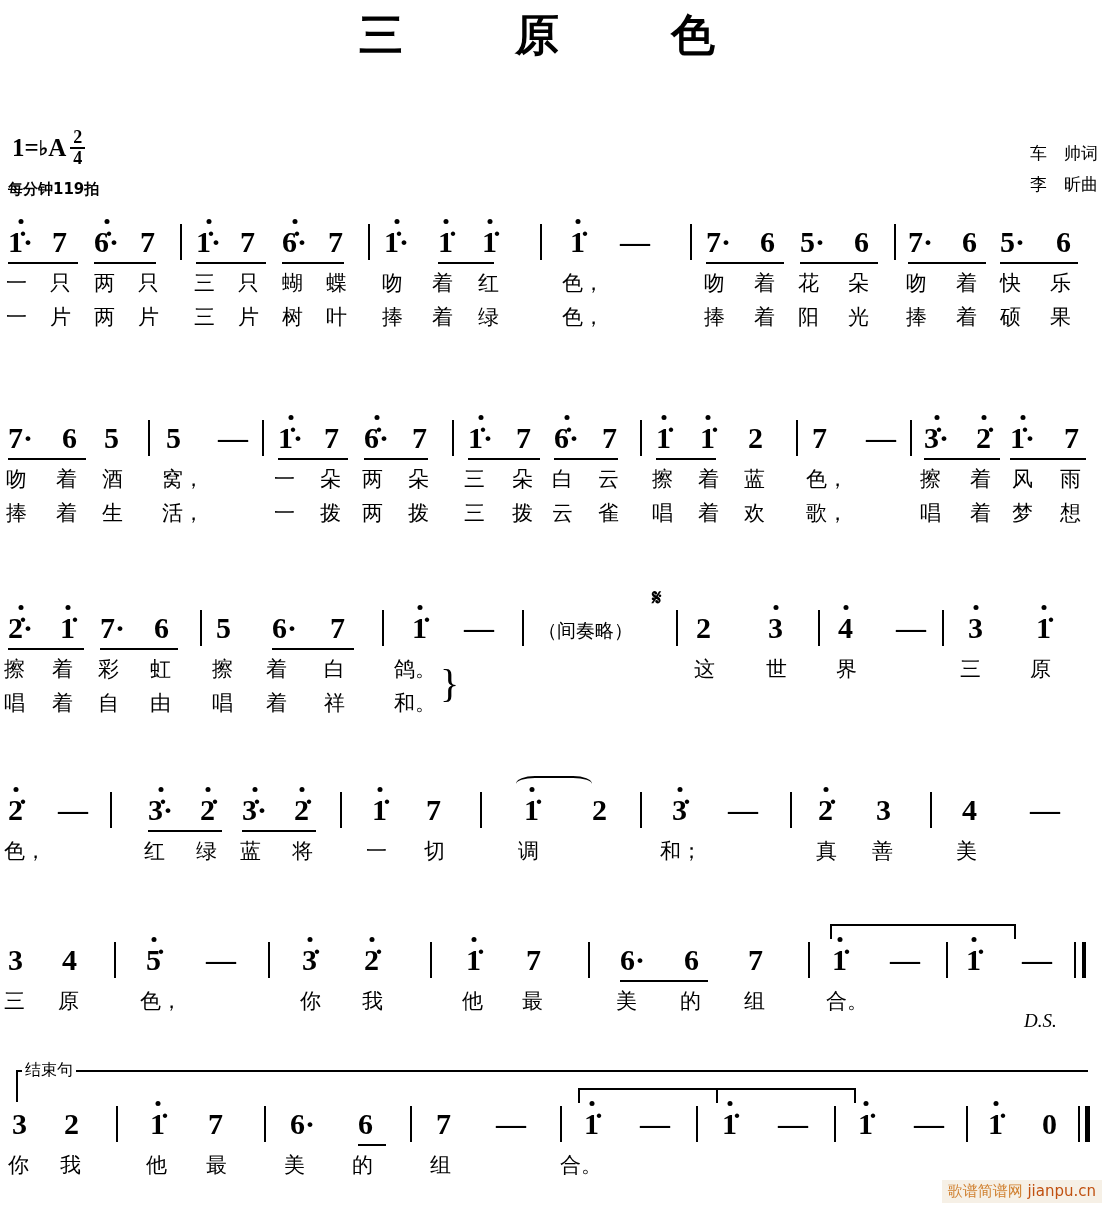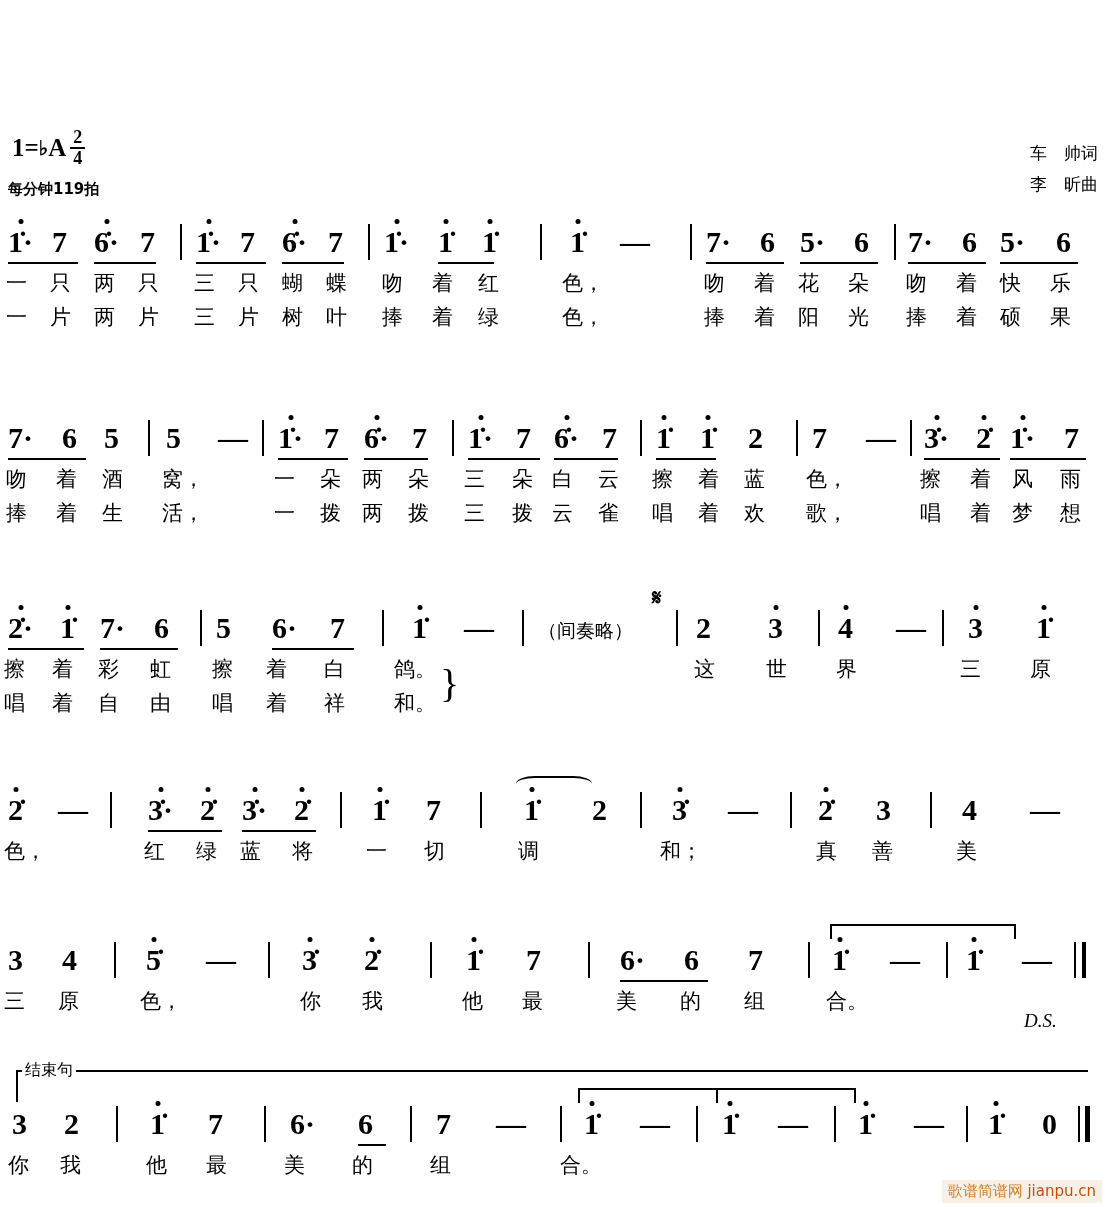--- a/index.html
+++ b/index.html
@@ -84,20 +84,21 @@
     font-size:15px;color:#d08030;font-family:"DejaVu Sans", sans-serif;
     background:#f6f0e6;padding:2px 6px;
   }
   .watermark .site{color:#c05010;}
 </style>
 </head>
 <body>
 
 <div class="sheet">
 
+  <div class="title">三　原　色</div>
 
   <div class="keysig">
     <span>1=</span>
       <span style="font-size:20px;vertical-align:super;">♭</span>
       <span>A</span>
     <span class="frac">
       <span class="num">2</span>
       <span class="den">4</span>
     </span>
   </div>

